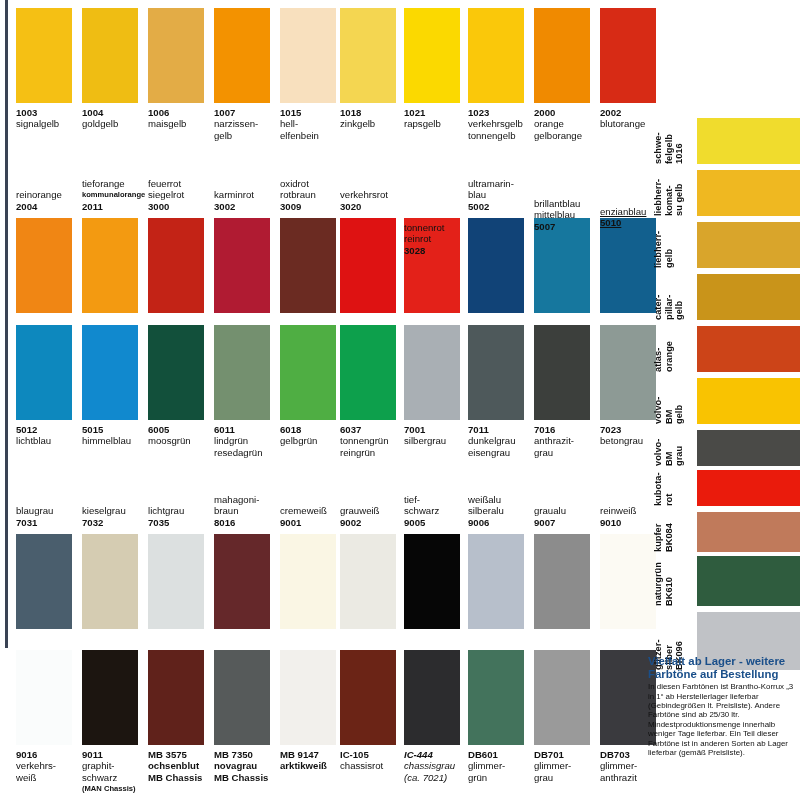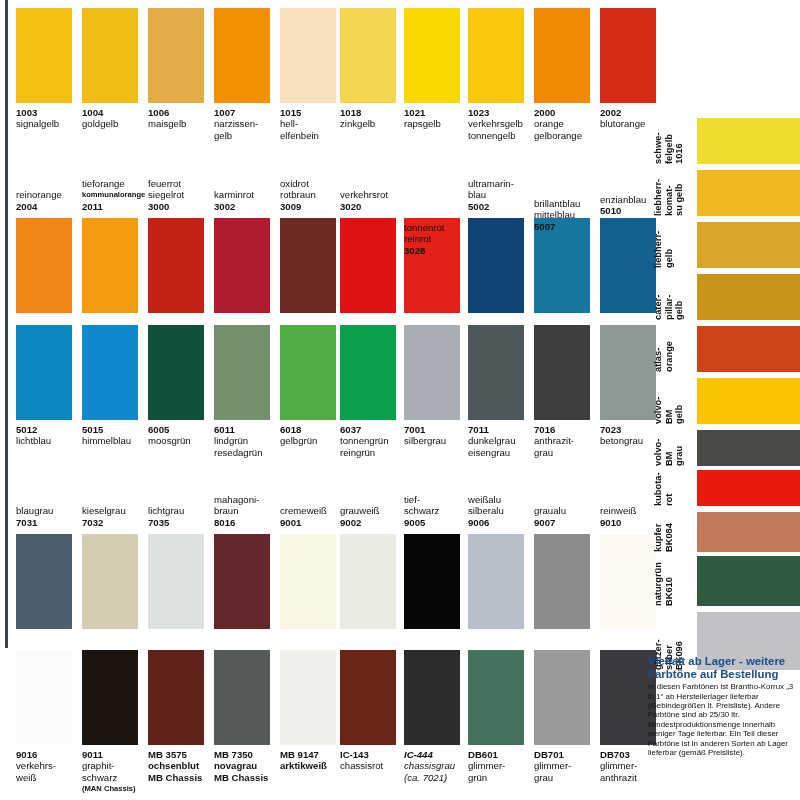--- a/index.html
+++ b/index.html
@@ -105,21 +105,21 @@
       <div class="sw" style="left: 404px; top: 218px; width: 56px; height: 95px; background: rgb(227, 33, 25);"></div>
       <div class="lbl" style="left: 404px; width: 68px; top: 178.1px; margin-top: 44px;"><div class="nm">tonnenrot
 reinrot</div><div class="code">3028</div></div>
       <div class="sw" style="left: 468px; top: 218px; width: 56px; height: 95px; background: rgb(17, 67, 119);"></div>
       <div class="lbl" style="left: 468px; width: 68px; top: 178.1px;"><div class="nm">ultramarin-
 blau</div><div class="code">5002</div></div>
       <div class="sw" style="left: 534px; top: 218px; width: 56px; height: 95px; background: rgb(22, 119, 158);"></div>
       <div class="lbl" style="left: 534px; width: 68px; top: 178.1px; margin-top: 20px;"><div class="nm">brillantblau
 mittelblau</div><div class="code">5007</div></div>
       <div class="sw" style="left: 600px; top: 218px; width: 56px; height: 95px; background: rgb(18, 96, 142);"></div>
-      <div class="lbl" style="left: 600px; width: 68px; top: 194px;"><div class="nm">enzianblau</div><div class="code">5010</div></div>
+      <div class="lbl" style="left: 600px; width: 68px; top: 206px; text-decoration: underline;"><div class="nm">enzianblau</div><div class="code">5010</div></div>
       <div class="sw" style="left: 16px; top: 325px; width: 56px; height: 95px; background: rgb(13, 136, 190);"></div>
       <div class="lbl" style="left: 16px; width: 68px; top: 424px;"><div class="code">5012</div><div class="nm">lichtblau</div></div>
       <div class="sw" style="left: 82px; top: 325px; width: 56px; height: 95px; background: rgb(17, 137, 206);"></div>
       <div class="lbl" style="left: 82px; width: 68px; top: 424px;"><div class="code">5015</div><div class="nm">himmelblau</div></div>
       <div class="sw" style="left: 148px; top: 325px; width: 56px; height: 95px; background: rgb(18, 80, 59);"></div>
       <div class="lbl" style="left: 148px; width: 68px; top: 424px;"><div class="code">6005</div><div class="nm">moosgrün</div></div>
       <div class="sw" style="left: 214px; top: 325px; width: 56px; height: 95px; background: rgb(116, 144, 111);"></div>
       <div class="lbl" style="left: 214px; width: 68px; top: 424px;"><div class="code">6011</div><div class="nm">lindgrün
 resedagrün</div></div>
       <div class="sw" style="left: 280px; top: 325px; width: 56px; height: 95px; background: rgb(79, 174, 67);"></div>
@@ -168,21 +168,21 @@
 schwarz</div><div class="small" style="font-weight: bold;">(MAN Chassis)</div></div>
       <div class="sw" style="left: 148px; top: 650px; width: 56px; height: 95px; background: rgb(96, 34, 27);"></div>
       <div class="lbl boldall" style="left: 148px; width: 68px; top: 749px;"><div class="code">MB 3575</div><div class="nm">ochsenblut
 MB Chassis</div></div>
       <div class="sw" style="left: 214px; top: 650px; width: 56px; height: 95px; background: rgb(86, 90, 90);"></div>
       <div class="lbl boldall" style="left: 214px; width: 68px; top: 749px;"><div class="code">MB 7350</div><div class="nm">novagrau
 MB Chassis</div></div>
       <div class="sw" style="left: 280px; top: 650px; width: 56px; height: 95px; background: rgb(242, 240, 236);"></div>
       <div class="lbl boldall" style="left: 280px; width: 68px; top: 749px;"><div class="code">MB 9147</div><div class="nm">arktikweiß</div></div>
       <div class="sw" style="left: 340px; top: 650px; width: 56px; height: 95px; background: rgb(107, 36, 22);"></div>
-      <div class="lbl" style="left: 340px; width: 68px; top: 749px;"><div class="code">IC-143</div><div class="nm">chassisrot</div></div>
+      <div class="lbl" style="left: 340px; width: 68px; top: 749px;"><div class="code">IC-105</div><div class="nm">chassisrot</div></div>
       <div class="sw" style="left: 404px; top: 650px; width: 56px; height: 95px; background: rgb(44, 44, 46);"></div>
       <div class="lbl" style="left: 404px; width: 68px; top: 749px; font-style: italic;"><div class="code">IC-444</div><div class="nm">chassisgrau
 (ca. 7021)</div></div>
       <div class="sw tex-fine" style="left: 468px; top: 650px; width: 56px; height: 95px; background: rgb(67, 115, 92);"></div>
       <div class="lbl" style="left: 468px; width: 68px; top: 749px;"><div class="code">DB601</div><div class="nm">glimmer-
 grün</div></div>
       <div class="sw tex-glitter" style="left: 534px; top: 650px; width: 56px; height: 95px; background: rgb(154, 154, 154);"></div>
       <div class="lbl" style="left: 534px; width: 68px; top: 749px;"><div class="code">DB701</div><div class="nm">glimmer-
 grau</div></div>
       <div class="sw tex-fine" style="left: 600px; top: 650px; width: 56px; height: 95px; background: rgb(58, 58, 62);"></div>

